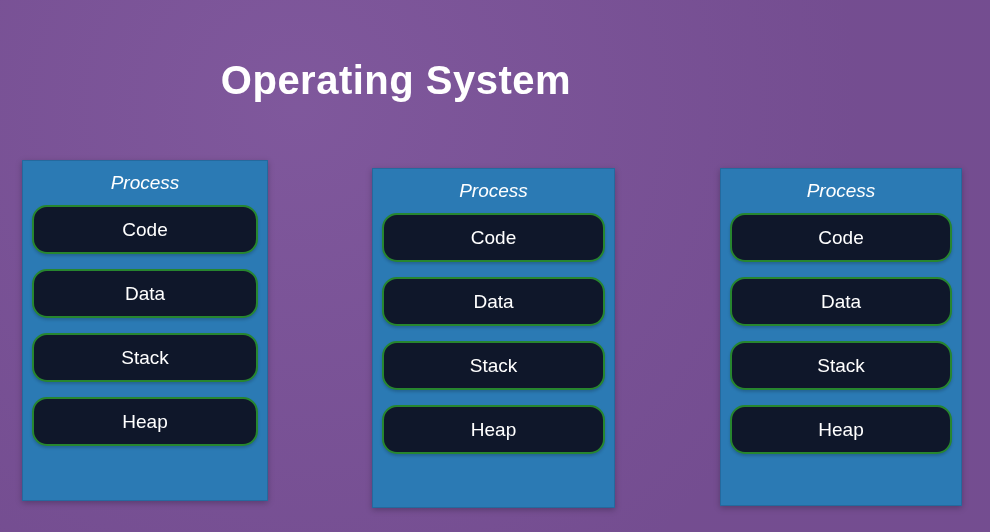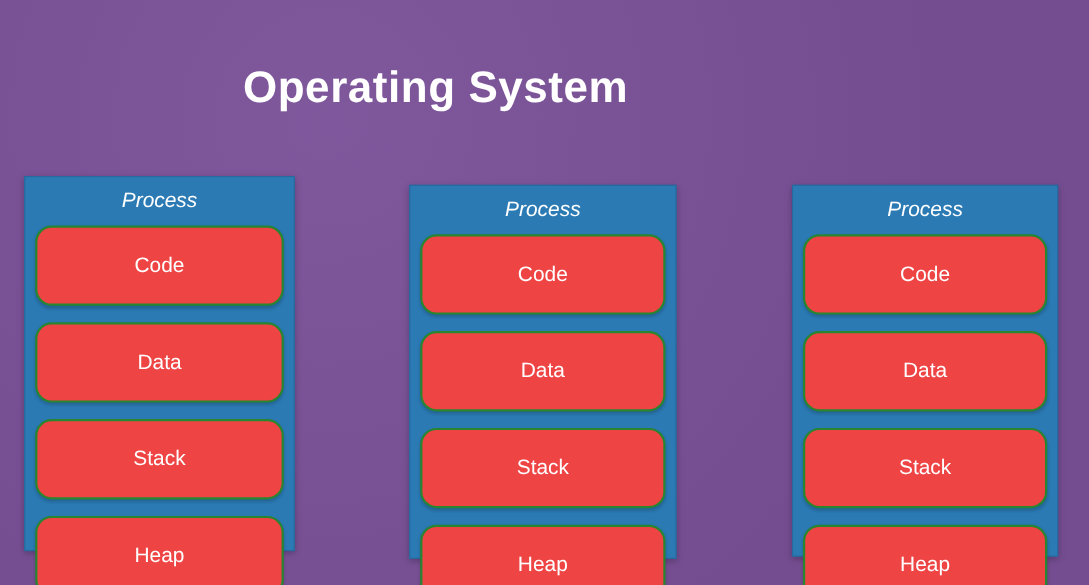--- a/index.html
+++ b/index.html
@@ -52,22 +52,22 @@
     flex: none;
     font-style: italic;
   }
   .sections {
     display: flex;
     flex-direction: column;
     gap: 15px;
     flex: none;
   }
   .section-block {
-    height: 73px;
-    background: #ef4444;
+    height: 49px;
+    background: #0f172a;
     border: 2px solid #27862f;
     border-radius: 15px;
     box-sizing: border-box;
     display: flex;
     align-items: center;
     justify-content: center;
     color: #ffffff;
     font-size: 19px;
     box-shadow: 0 2px 3px rgba(0,0,0,0.18);
   }

